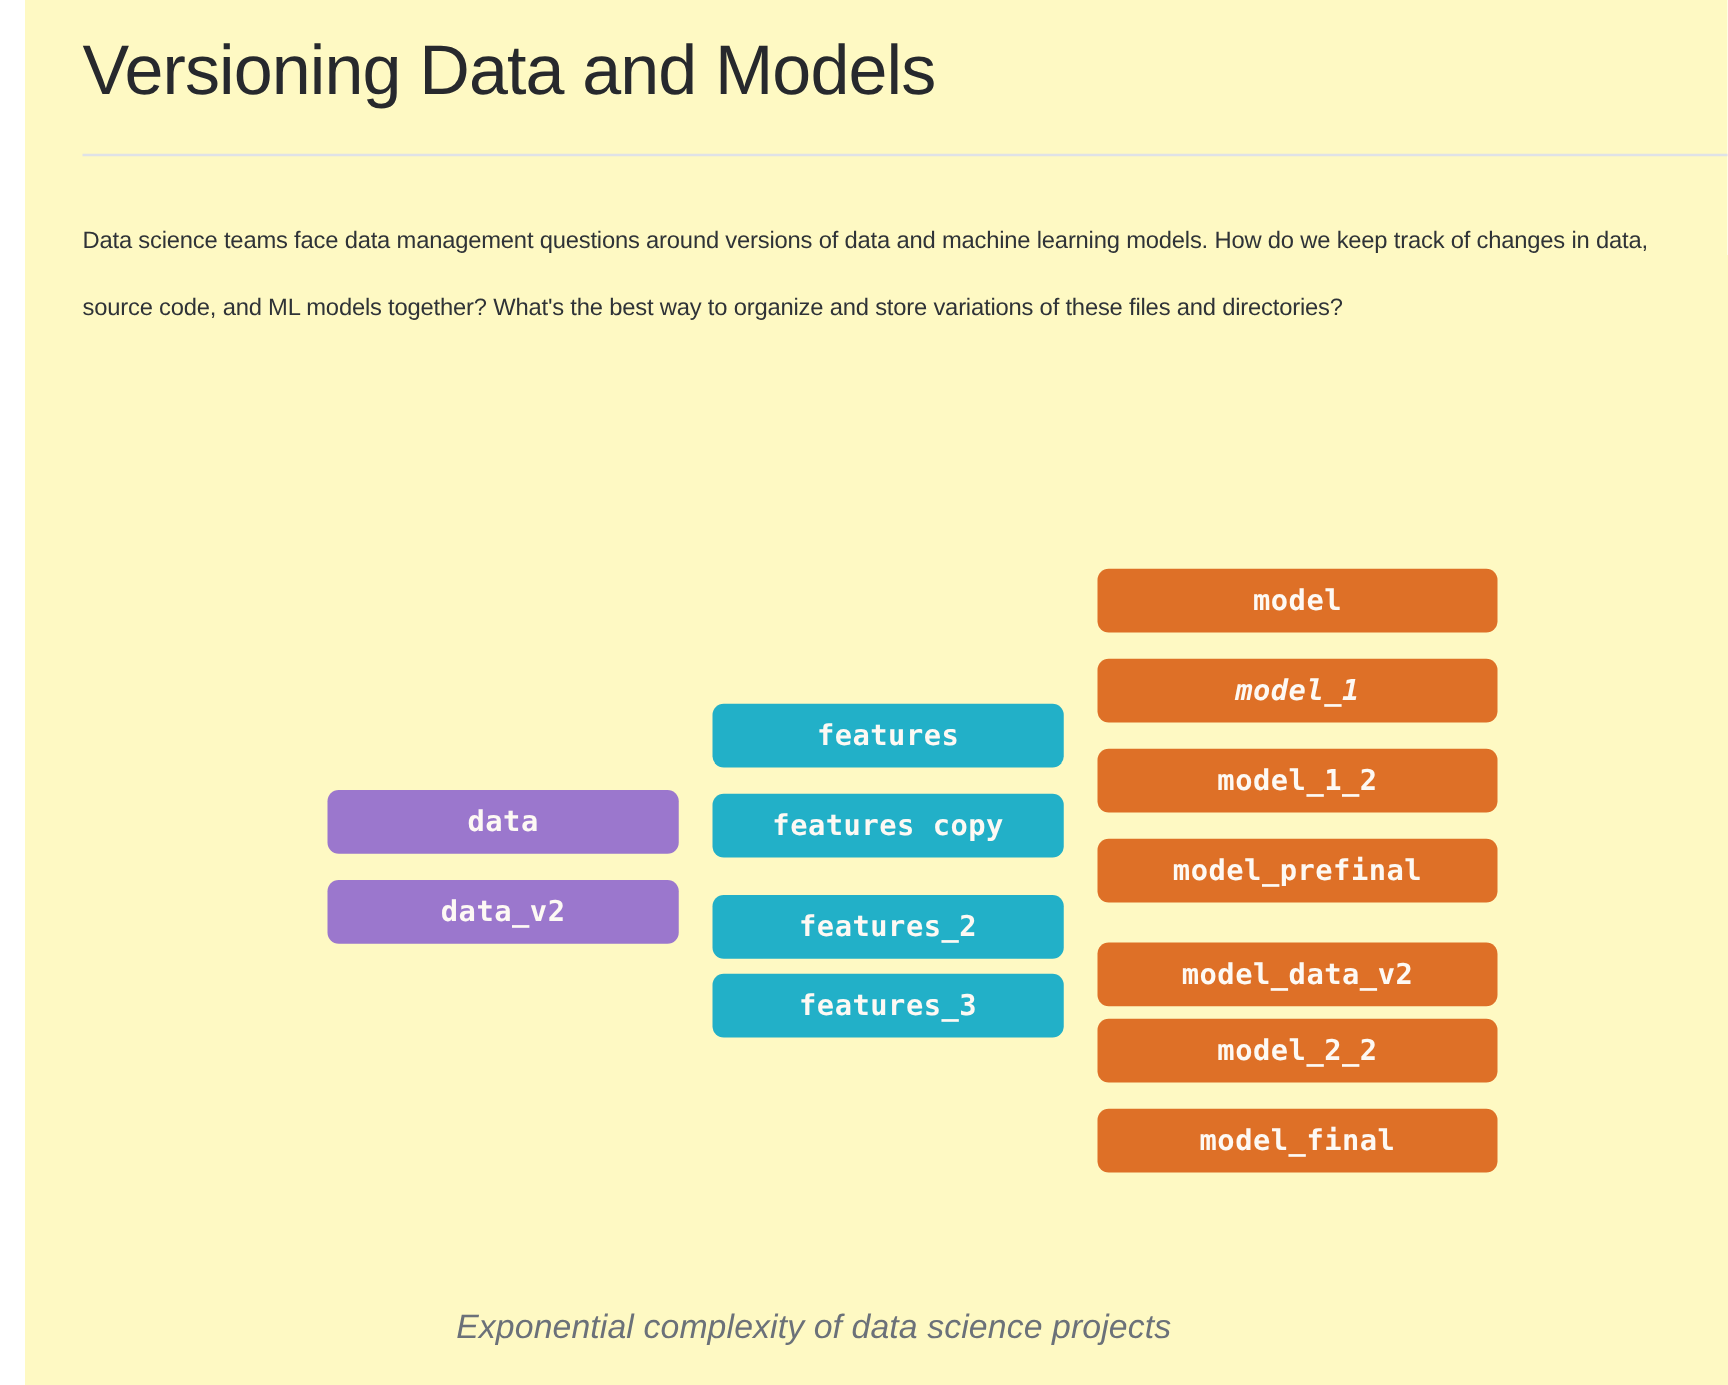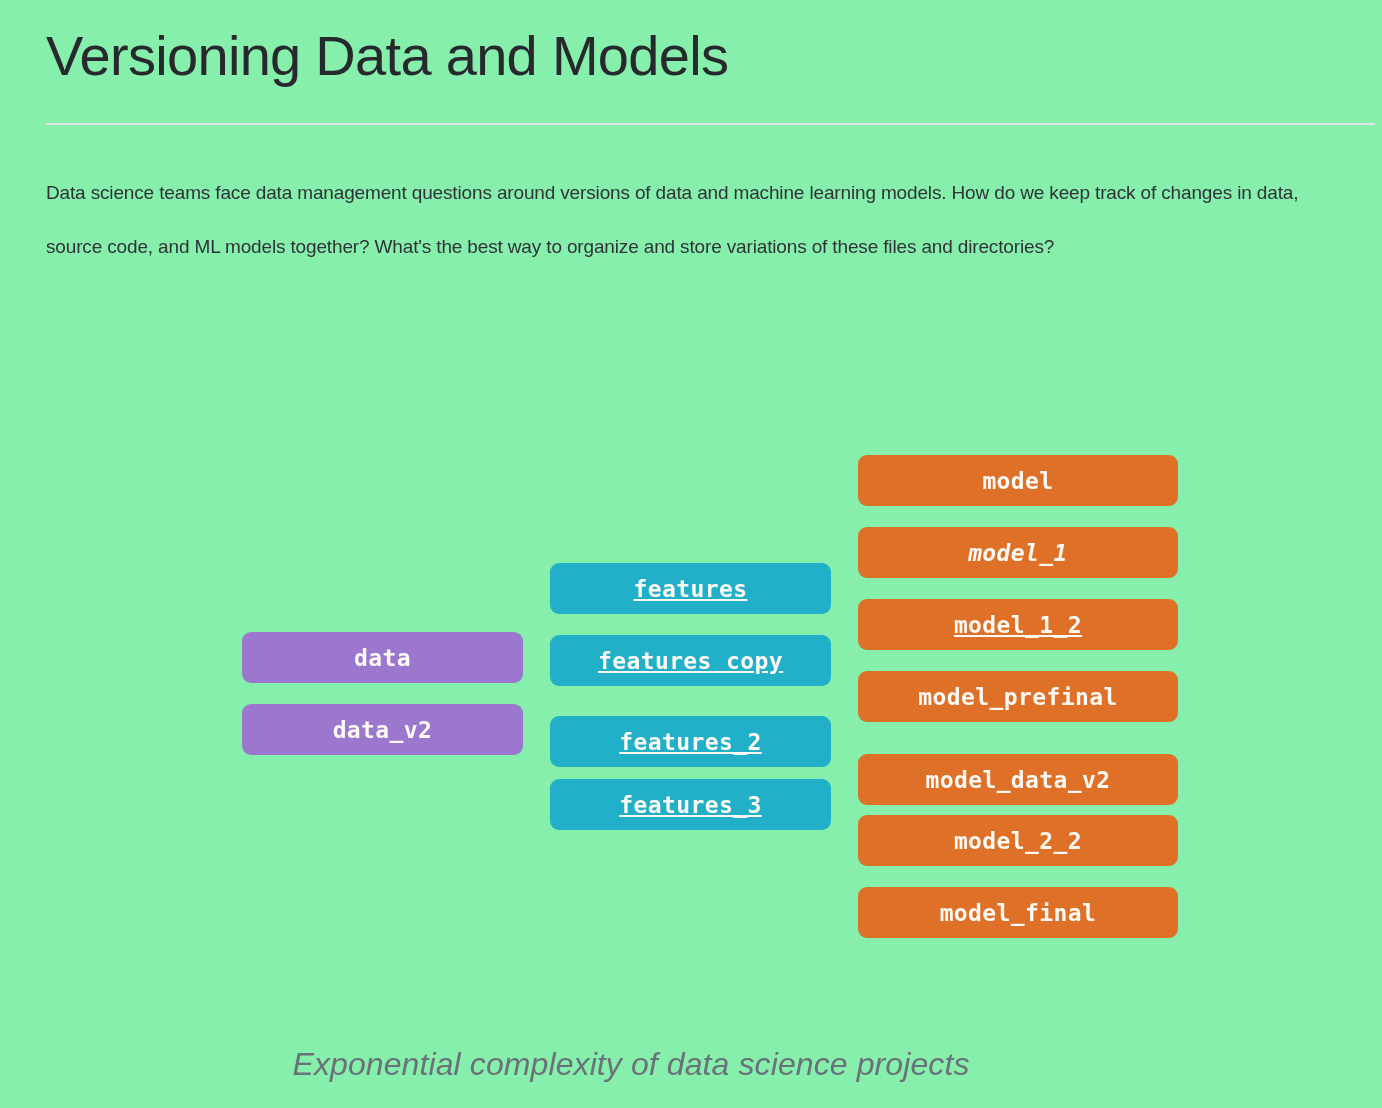--- a/index.html
+++ b/index.html
@@ -13,21 +13,22 @@
     height: 1108px;
     position: relative;
     overflow: hidden;
     font-family: "Liberation Sans", sans-serif;
     -webkit-font-smoothing: antialiased;
   }
 
   .slide {
     position: absolute;
     inset: 0;
-    background: #86efac;
+    background: #fef9c3;
+    margin-left: 20px;
   }
 
   
   .page-title {
     position: absolute;
     left: 46px;
     top: 20px;
     width: 1300px;
     font-family: "Liberation Sans", sans-serif;
     font-size: 56px;
@@ -92,33 +93,33 @@
     font-family: "DejaVu Sans Mono", monospace;
     font-size: 23px;
     font-weight: 700;
     letter-spacing: 0.4px;
     color: #fdf9f4;
     white-space: pre;
     user-select: none;
   }
 
   .node-box.data     { background: #9b77cd; }
-  .node-box.features { background: #22b0c8; text-decoration: underline; }
+  .node-box.features { background: #22b0c8; }
   .node-box.models   { background: #de7027; }
 
   
   .diagram-caption {
     position: absolute;
     left: 0;
     top: 1046px;
     width: 1262px;
     text-align: center;
     font-family: "Liberation Sans", sans-serif;
     font-style: italic;
-    font-size: 32px;
+    font-size: 27px;
     font-weight: 400;
     letter-spacing: 0.1px;
     color: #6b7179;
   }
 </style>
 </head>
 <body>
 
 <div class="slide">
 
@@ -138,21 +139,21 @@
     <div class="column col-features">
         <div class="node-box features" style="top: 133px;">features</div>
         <div class="node-box features" style="top: 205px;">features copy</div>
         <div class="node-box features" style="top: 286px;">features_2</div>
         <div class="node-box features" style="top: 349px;">features_3</div>
       </div>
 
     <div class="column col-models">
         <div class="node-box models" style="top: 25px;">model</div>
         <div class="node-box models" style="top: 97px; font-style: italic;">model_1</div>
-        <div class="node-box models" style="top: 169px; text-decoration: underline;">model_1_2</div>
+        <div class="node-box models" style="top: 169px;">model_1_2</div>
         <div class="node-box models" style="top: 241px;">model_prefinal</div>
         <div class="node-box models" style="top: 324px;">model_data_v2</div>
         <div class="node-box models" style="top: 385px;">model_2_2</div>
         <div class="node-box models" style="top: 457px;">model_final</div>
       </div>
 
   </div>
 
   <div class="diagram-caption">Exponential complexity of data science projects</div>
 

